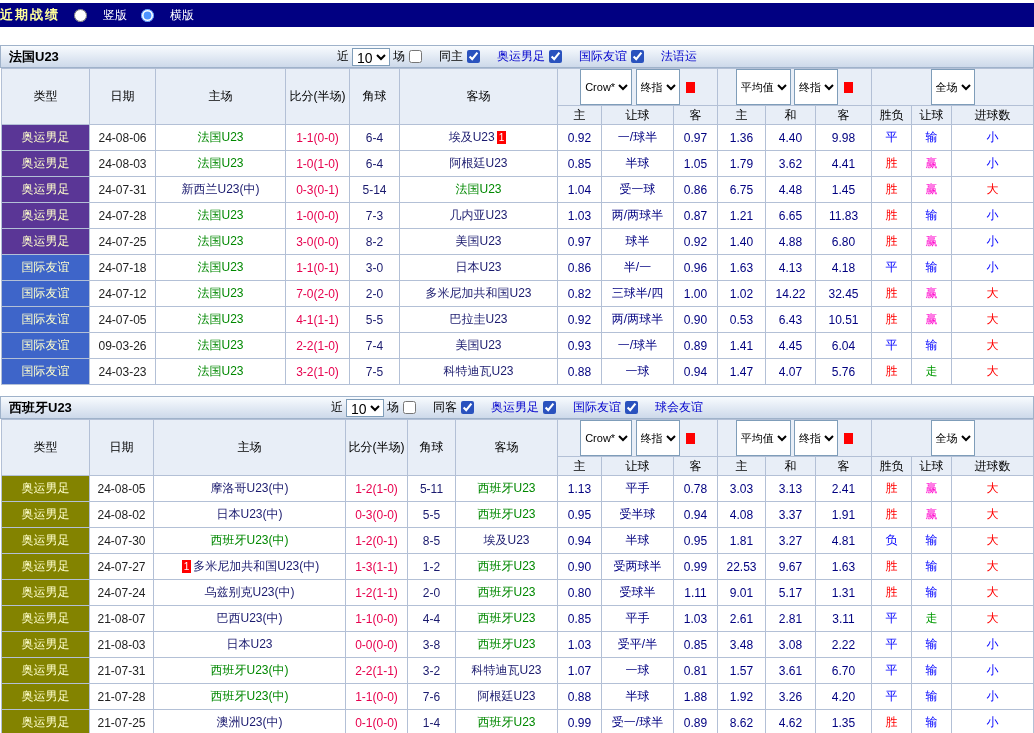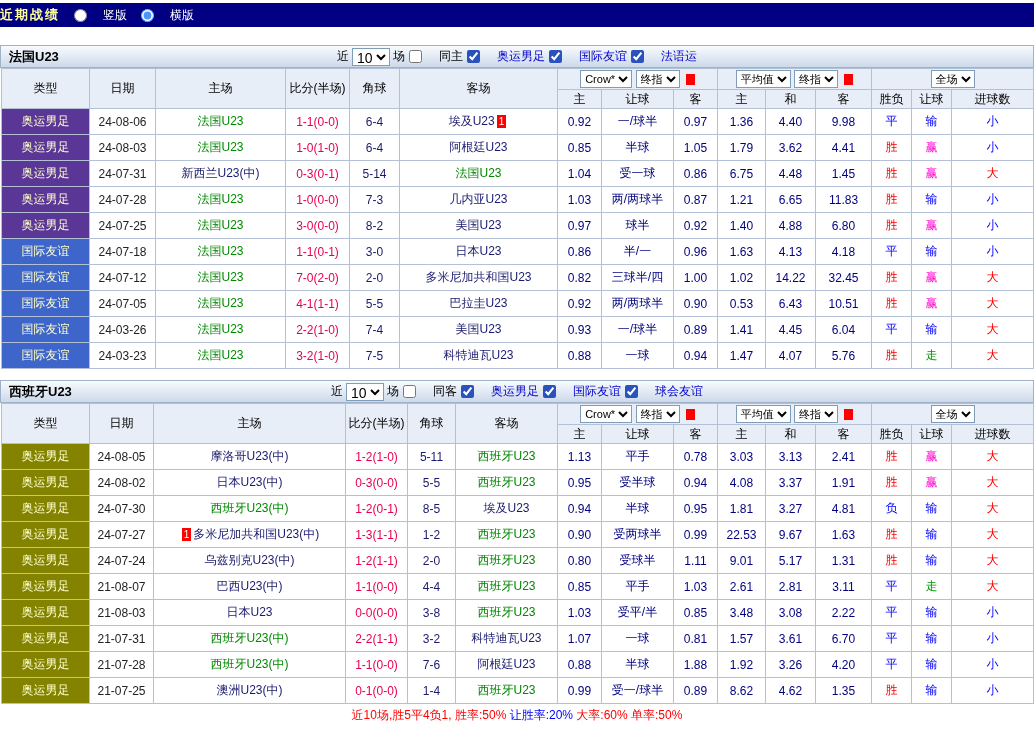--- a/index.html
+++ b/index.html
@@ -52,21 +52,21 @@
     overflow: hidden;
     padding: 0 2px;
   }
   .grid thead th {
     background: #e8eef7;
     font-weight: normal;
     color: #000;
     height: 21px;
   }
   .grid thead tr + tr th { height: 19px; }
-  .grid thead select { font-size:11px; height:18px; border:1px solid #7f9db9; background:#fff; vertical-align:middle; }
+  .grid thead select { font-size:11px; height:36px; border:1px solid #7f9db9; background:#fff; vertical-align:middle; }
   .grid tbody td { height: 26px; }
   .redbox {
     display:inline-block; width:9px; height:11px; background:#f00;
     margin-left:3px; vertical-align:middle;
   }
   .redbadge {
     display:inline-block; background:#f00; color:#fff;
     font-size:10px; line-height:13px; height:13px; padding:0 2px;
     margin:0 2px; vertical-align:middle;
   }
@@ -317,21 +317,21 @@
           <td class="odd">0.90</td>
           <td class="odd">0.53</td>
           <td class="odd">6.43</td>
           <td class="odd">10.51</td>
           <td class="res c-red">胜</td>
           <td class="res c-pink">赢</td>
           <td class="res c-red">大</td>
         </tr>
         <tr>
           <td class="type t-blue">国际友谊</td>
-          <td class="date">24-03-26</td>
+          <td class="date">09-03-26</td>
           <td class="team hl">法国U23</td>
           <td class="score">2-2(1-0)</td>
           <td class="corner">7-4</td>
           <td class="team ">美国U23</td>
           <td class="odd">0.93</td>
           <td class="odd">一/球半</td>
           <td class="odd">0.89</td>
           <td class="odd">1.41</td>
           <td class="odd">4.45</td>
           <td class="odd">6.04</td>

